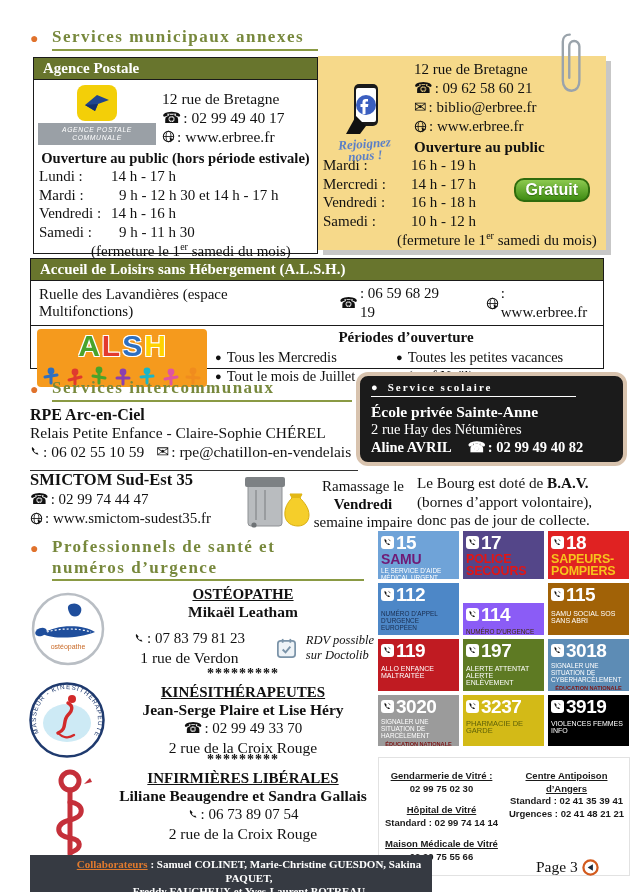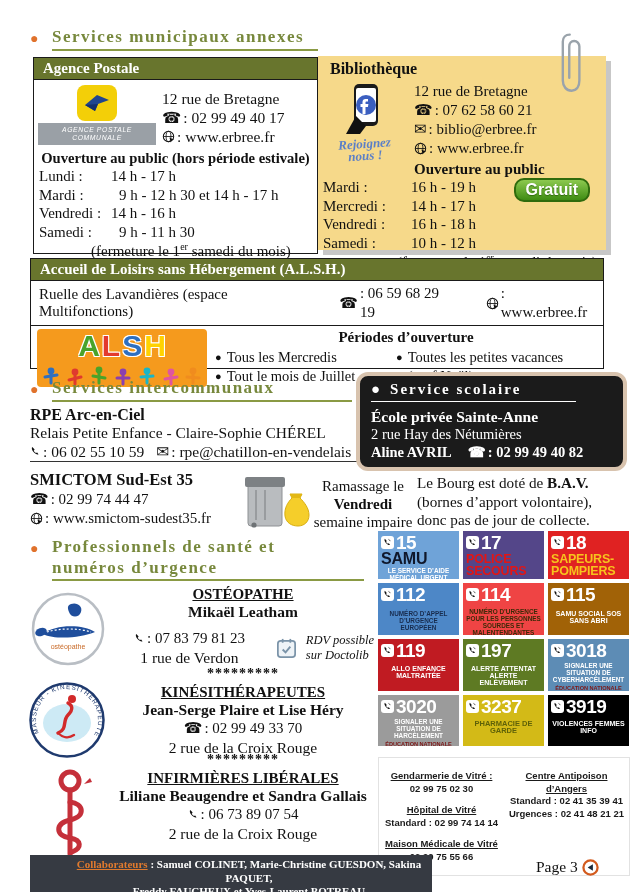--- a/index.html
+++ b/index.html
@@ -28,32 +28,32 @@
   
   .libbox{position:absolute;background:#f6d98a;box-shadow:5px 5px 0 #c7c7c7;box-sizing:border-box;}
   .gratuit{position:absolute;font-family:"Liberation Sans",sans-serif;font-weight:bold;font-size:16px;color:#fff;
            background:linear-gradient(#8cc94f,#3f8c13);border:2px solid #2f6b0d;border-radius:10px;padding:1px 10px;
            text-shadow:0 1px 1px #2f6b0d;}
   .joins{color:#5b7fc7;font-weight:bold;font-style:italic;font-size:13px;line-height:12px;text-align:center;transform:rotate(-4deg);}
 
   
   .scolaire{position:absolute;background:#1b1b1b;border:4px solid #d8c3ae;border-radius:12px;color:#fff;
             padding:5px 11px;box-sizing:border-box;}
-  .scolaire .t{font-weight:bold;font-size:15px;letter-spacing:2px;}
+  .scolaire .t{font-weight:bold;font-size:11px;letter-spacing:2px;}
   .scolaire .t .b{color:#fff;margin-right:8px;}
   .scolaire hr{border:none;border-top:1.5px solid #fff;margin:3px 0 6px 0;width:205px;}
 
   
   .egrid{position:absolute;display:grid;grid-template-columns:81px 81px 81px;grid-template-rows:48px 52px 52px 51px;gap:4px;}
   .ecell{position:relative;overflow:hidden;padding:2px 3px;box-sizing:border-box;font-family:"Liberation Sans",sans-serif;}
   .ecell-top{display:flex;align-items:center;gap:2px;}
   .ephone{flex:0 0 13px;width:13px;height:13px;background:#fff;border-radius:3px;display:flex;align-items:center;justify-content:center;}
   .enum{color:#fff;font-weight:bold;font-size:19px;line-height:19px;letter-spacing:-0.5px;}
   .etitle{font-weight:bold;font-size:12.5px;line-height:12px;margin-top:1px;letter-spacing:-0.2px;}
-  .esub{font-weight:bold;font-size:6.4px;line-height:7px;margin-top:2px;letter-spacing:0;text-align:center;}
+  .esub{font-weight:normal;font-size:6.4px;line-height:7px;margin-top:2px;letter-spacing:0;}
   .esub2{font-weight:bold;font-size:5.6px;line-height:6px;margin-top:2px;text-align:center;}
 
   .epanel{position:absolute;background:#fff;border:1px solid #e2e2e2;font-family:"Liberation Sans",sans-serif;
           font-weight:bold;font-size:9.5px;line-height:12.5px;color:#1a1a1a;display:flex;padding:12px 0;}
   .ecol{flex:1;text-align:center;}
   .etit{text-decoration:underline;}
   .eentry{margin-bottom:9px;}
 
   
   .hp{position:absolute;text-align:center;}
@@ -146,41 +146,40 @@
         </div>
       <div class="hrow">
           <span class="hday">Samedi :</span>
           <span style="padding-left:8px;">9 h - 11 h 30</span>
         </div>
       <div style="font-size:15px;padding-left:52px;"><span>(fermeture le 1</span><sup>er</sup><span> samedi du mois)</span></div>
     </div>
   </div>
 
   <div class="libbox" style="left:318px;top:56px;width:288px;height:194px;">
-    <div style="font-weight:bold;font-size:16px;padding:4px 0 0 12px;">Bibliothèque</div>
     <div class="abs" style="left:6px;top:26px;width:82px;text-align:center;">
       <svg width="46" height="52" viewBox="0 0 46 52">
         <rect x="12" y="2" width="24" height="42" rx="5" fill="#1a1a1a"></rect>
         <rect x="14" y="6" width="20" height="34" rx="2" fill="#fff"></rect>
         <circle cx="24" cy="23" r="10" fill="#3b5fc0"></circle>
         <path d="M26 17 h-2.5 c-1.8 0-3 1.2-3 3 v2 h-2 v3 h2 v7 h3 v-7 h2.4 l0.5-3 H23.5 v-1.5 c0-0.7 0.4-1 1-1 H26 Z" fill="#fff"></path>
         <path d="M4 52 L14 34 L24 44 L18 52 Z" fill="#111"></path>
       </svg>
       <div class="joins">
         <div>Rejoignez</div>
         <div>nous !</div>
       </div>
     </div>
     <div style="margin-left:96px;padding-top:4px;">
       <div class="cline">
           <span>12 rue de Bretagne</span>
         </div>
       <div class="cline">
           <span class="glyph">☎</span>
-          <span class="colon-val">07 62 58 60 21</span>
+          <span class="colon-val">09 62 58 60 21</span>
         </div>
       <div class="cline">
           <span class="glyph">✉</span>
           <span class="colon-val">biblio@erbree.fr</span>
         </div>
       <div class="cline">
           <span class="svgicon">
             <svg width="13" height="13" viewBox="0 0 14 14">
               <circle cx="7" cy="7" r="5.6" fill="none" stroke="#111" stroke-width="1.1"></circle>
               <ellipse cx="7" cy="7" rx="2.6" ry="5.6" fill="none" stroke="#111" stroke-width="0.9"></ellipse>
@@ -312,21 +311,21 @@
         </div>
       </div>
     </div>
   </div>
 
   <div class="sec-head" style="left:30px;top:377px;">
     <span class="bullet">●</span>
     <div class="titles" style="width:300px;"><span>Services intercommunaux</span></div>
   </div>
 
-  <div class="abs" style="left:30px;top:406px;width:328px;border-bottom:1.5px solid #333;">
+  <div class="abs" style="left:30px;top:406px;width:328px;border-bottom:1.5px solid #333;padding-bottom:9px;">
     <div style="font-weight:bold;font-size:16px;">RPE Arc-en-Ciel</div>
     <div style="font-size:15.5px;">Relais Petite Enfance - Claire-Sophie CHÉREL</div>
     <div class="cline" style="font-size:15.5px;">
       <span class="svgicon">
           <svg width="11" height="11" viewBox="0 0 20 20">
             <path d="M4.2 1.8 C2.6 3.4 3 7.2 6.4 11 C9.8 14.8 13.6 16.4 15.4 15 L13 11.6 L10.8 12.8 C9.2 12 7.6 10.4 6.8 8.8 L8.4 6.4 Z" fill="#111"></path>
           </svg>
         </span>
       <span class="colon-val">06 02 55 10 59</span>
       <span class="glyph" style="margin-left:12px;">✉</span>
@@ -487,21 +486,21 @@
     <div class="ecell" style="background-color: rgb(111, 163, 216);">
       <div class="ecell-top">
           <span class="ephone">
             <svg width="9" height="9" viewBox="0 0 20 20">
               <path d="M4.2 1.8 C2.6 3.4 3 7.2 6.4 11 C9.8 14.8 13.6 16.4 15.4 15 L13 11.6 L10.8 12.8 C9.2 12 7.6 10.4 6.8 8.8 L8.4 6.4 Z" fill="#111"></path>
               <path d="M12 3 C14 3.5 15.5 5 16 7" fill="none" stroke="#111" stroke-width="1.4"></path>
             </svg>
           </span>
           <span class="enum">15</span>
         </div>
-      <div class="etitle" style="font-size: 16px; color: #0f172a;">SAMU</div>
+      <div class="etitle" style="font-size: 14px; color: #701a75;">SAMU</div>
       <div class="esub" style="color: rgb(255, 255, 255);">LE SERVICE D’AIDE MÉDICAL URGENT</div>
     </div>
 
     <div class="ecell" style="background-color: rgb(84, 70, 137);">
       <div class="ecell-top">
           <span class="ephone">
             <svg width="9" height="9" viewBox="0 0 20 20">
               <path d="M4.2 1.8 C2.6 3.4 3 7.2 6.4 11 C9.8 14.8 13.6 16.4 15.4 15 L13 11.6 L10.8 12.8 C9.2 12 7.6 10.4 6.8 8.8 L8.4 6.4 Z" fill="#111"></path>
               <path d="M12 3 C14 3.5 15.5 5 16 7" fill="none" stroke="#111" stroke-width="1.4"></path>
             </svg>
@@ -530,21 +529,21 @@
             <svg width="9" height="9" viewBox="0 0 20 20">
               <path d="M4.2 1.8 C2.6 3.4 3 7.2 6.4 11 C9.8 14.8 13.6 16.4 15.4 15 L13 11.6 L10.8 12.8 C9.2 12 7.6 10.4 6.8 8.8 L8.4 6.4 Z" fill="#111"></path>
               <path d="M12 3 C14 3.5 15.5 5 16 7" fill="none" stroke="#111" stroke-width="1.4"></path>
             </svg>
           </span>
           <span class="enum">112</span>
         </div>
       <div class="esub" style="margin-top: 6px; color: rgb(24, 44, 78);">NUMÉRO D’APPEL D’URGENCE EUROPÉEN</div>
     </div>
 
-    <div class="ecell" style="background-color: #ef4444;">
+    <div class="ecell" style="background-color: #8b5cf6; margin-top: 20px;">
       <div class="ecell-top">
           <span class="ephone">
             <svg width="9" height="9" viewBox="0 0 20 20">
               <path d="M4.2 1.8 C2.6 3.4 3 7.2 6.4 11 C9.8 14.8 13.6 16.4 15.4 15 L13 11.6 L10.8 12.8 C9.2 12 7.6 10.4 6.8 8.8 L8.4 6.4 Z" fill="#111"></path>
               <path d="M12 3 C14 3.5 15.5 5 16 7" fill="none" stroke="#111" stroke-width="1.4"></path>
             </svg>
           </span>
           <span class="enum">114</span>
         </div>
       <div class="esub" style="margin-top: 4px; color: rgb(60, 42, 7);">NUMÉRO D’URGENCE POUR LES PERSONNES SOURDES ET MALENTENDANTES</div>

